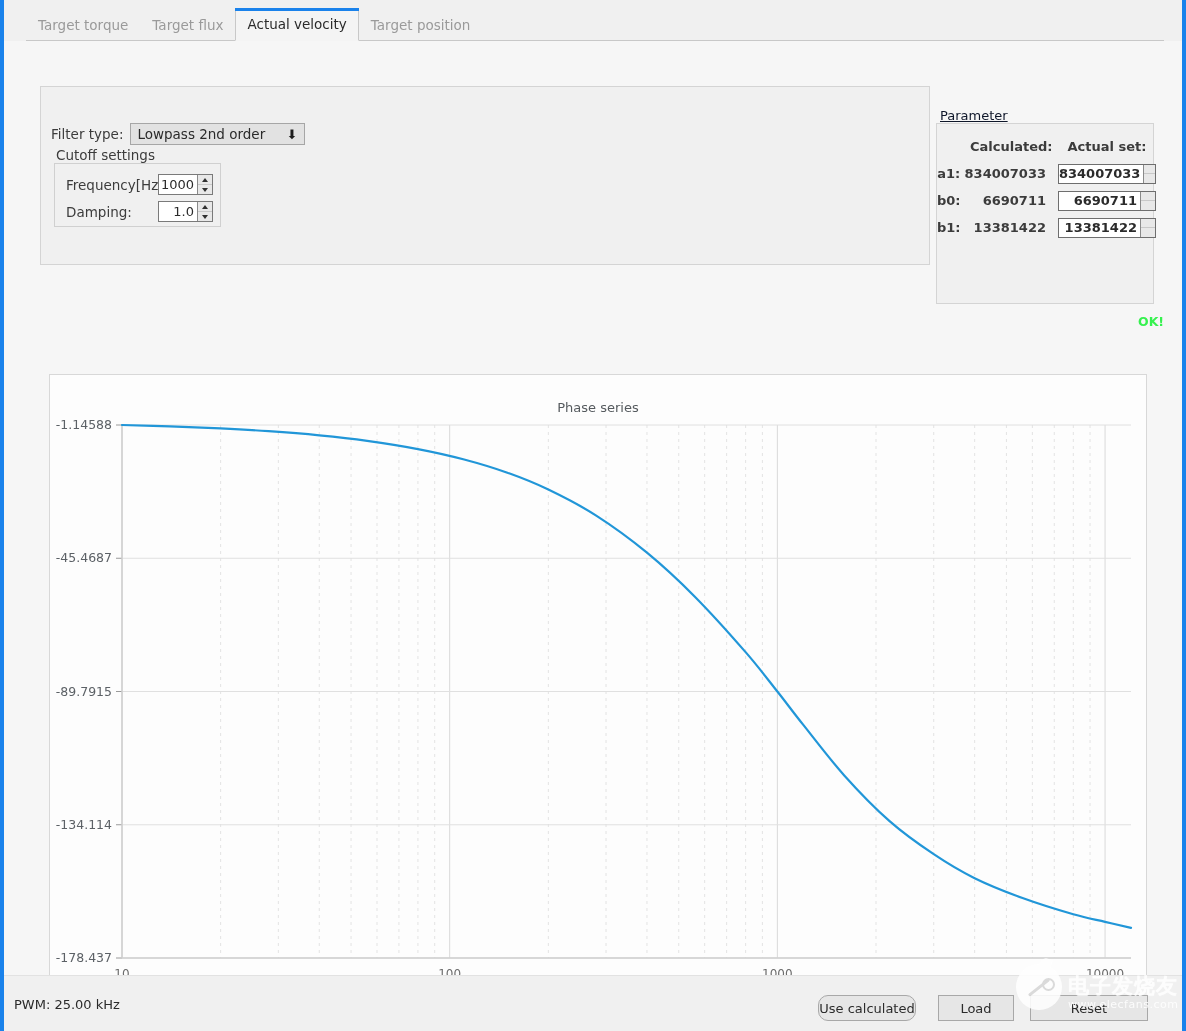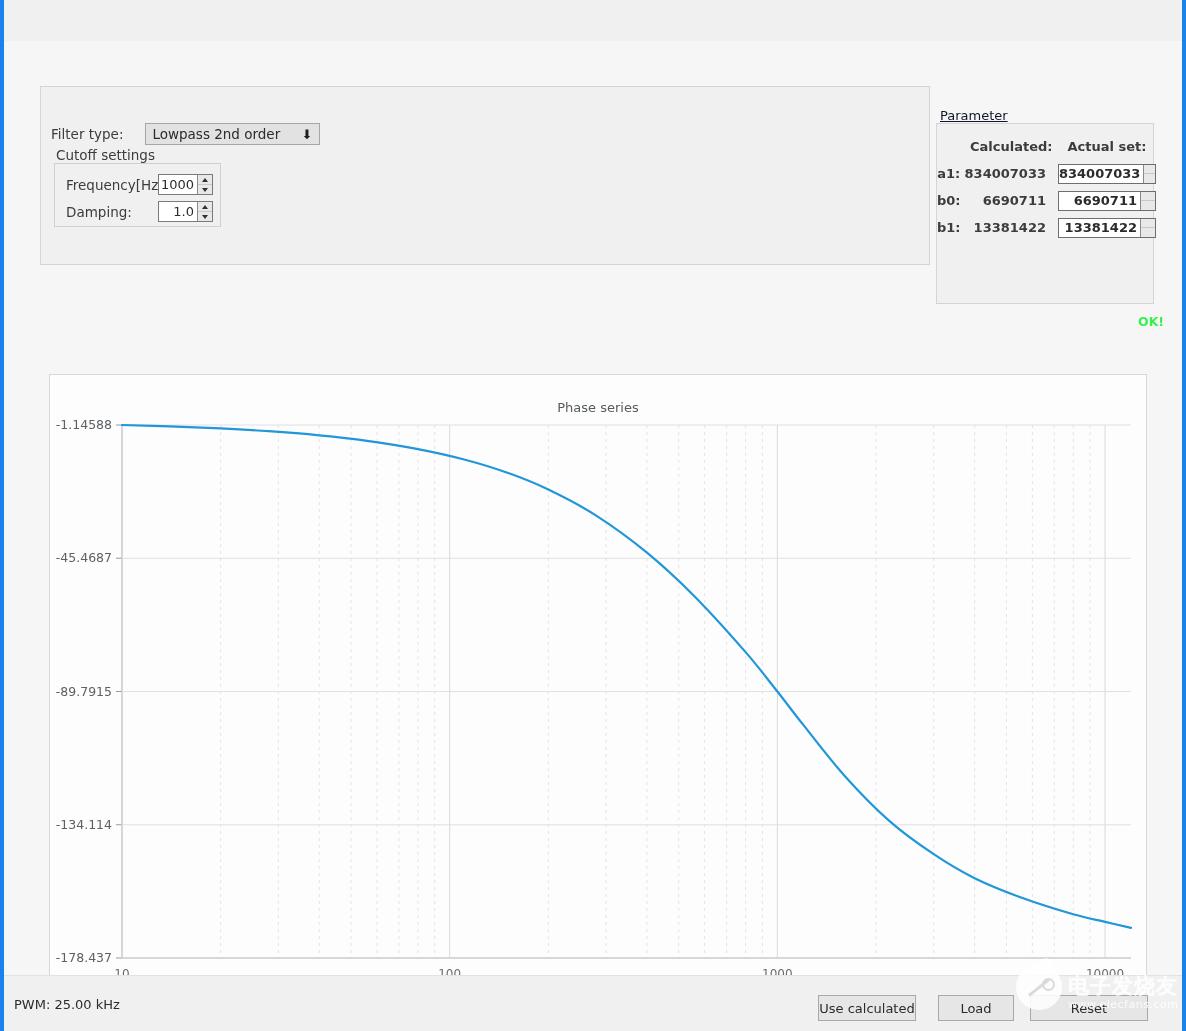--- a/index.html
+++ b/index.html
@@ -77,21 +77,21 @@
     border: 1px solid #d4d4d4;
     background: #f0f0f0;
   }
 
   #filter-panel {
     left: 36px; top: 45px; width: 888px; height: 177px;
   }
 
   .row-filtertype {
     position: absolute; left: 10px; top: 36px;
-    display: flex; align-items: center; gap: 15px;
+    display: flex; align-items: center;
   }
   .lbl { font-size: 13.5px; color: #3c3c3c; white-space: nowrap; }
 
   .combo {
     position: relative;
     margin-left: 7px;
     width: 175px; height: 22px;
     background: #e2e2e2;
     border: 1px solid #a6a6a6;
     display: flex; align-items: center;
@@ -265,21 +265,21 @@
     position: absolute; top: 995px;
     height: 26px;
     background: #e6e6e6;
     border: 1px solid #a8a8a8;
     font-size: 13px;
     color: #2b2b2b;
     display: flex; align-items: center; justify-content: center;
     cursor: default;
     box-sizing: border-box;
   }
-  #btn-use-calculated { left: 818px; width: 98px; }
+  #btn-use-calculated { left: 818px; width: 98px; border-radius: 10px; }
   #btn-load           { left: 938px; width: 76px; }
   #btn-reset          { left: 1030px; width: 118px; }
 
   
   #watermark {
     position: absolute; left: 1012px; top: 962px;
     width: 166px; height: 69px;
     pointer-events: none;
     opacity: 0.88;
   }
@@ -328,20 +328,29 @@
   }
 </style>
 </head>
 <body>
 
 <div id="app">
 
   <div class="edge-strip left"></div>
   <div class="edge-strip right"></div>
 
+  <div id="tabbar">
+    <div class="underline"></div>
+    <div class="tabstrip">
+      <div class="tab"><span>Target torque</span></div>
+      <div class="tab"><span>Target flux</span></div>
+      <div class="tab active"><span>Actual velocity</span></div>
+      <div class="tab"><span>Target position</span></div>
+    </div>
+  </div>
 
   <div id="content">
 
     <div class="groupbox" id="filter-panel">
 
       <div class="row-filtertype">
         <span class="lbl">Filter type:</span>
         <div class="combo">
           <span>Lowpass 2nd order</span>
           <span class="combo-arrow">⬇</span>

